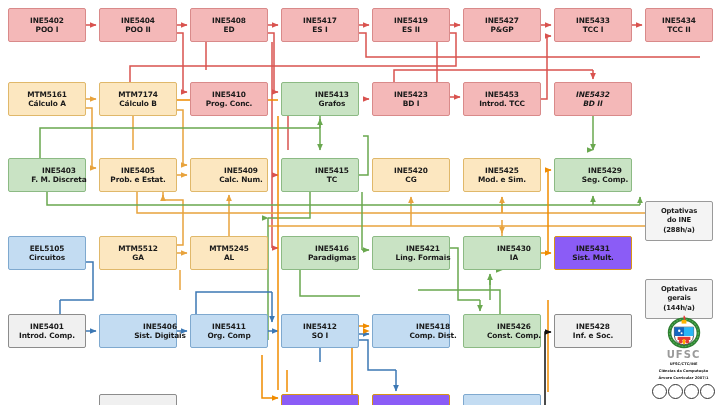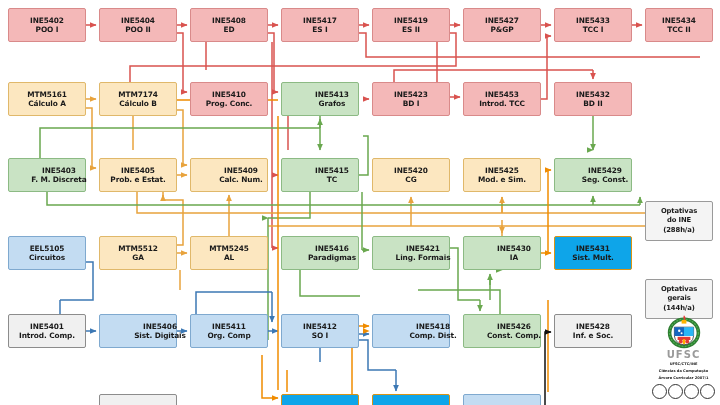--- a/index.html
+++ b/index.html
@@ -17,21 +17,21 @@
     font-size:7.4px;font-weight:bold;line-height:1.28;
     color:#1a1a1a;text-align:center;letter-spacing:-0.1px;
     z-index:5;
   }
   .node .l1{display:block;white-space:nowrap;}
   .node .l2{display:block;white-space:nowrap;}
   .c-red{background:#f4b8b8;border-color:#d98a8a;}
   .c-yellow{background:#fce7c0;border-color:#e0b86a;}
   .c-green{background:#c9e3c4;border-color:#8cba84;padding-left:24px;}
   .c-blue{background:#c3dcf2;border-color:#7fa9cf;}
-  .c-orange{background:#0ea5e9;border-color:#d99416;}
+  .c-orange{background:#8b5cf6;border-color:#d99416;}
   .c-grey{background:#f0f0f0;border-color:#8c8c8c;}
   .c-optativa{background:#f4f4f4;border-color:#9a9a9a;margin-top:46px;}
   .optativa{font-size:6.8px;line-height:1.35;}
   .logo{position:absolute;z-index:6;display:flex;flex-direction:column;align-items:center;}
   .crest{width:40px;height:40px;position:relative;}
   .ufsc-word{font-size:10px;font-weight:bold;color:#9a9a9a;letter-spacing:1px;line-height:1;margin-top:-2px;}
   .logo-cap{font-size:3.6px;font-weight:bold;color:#222;text-align:center;line-height:1.45;margin-top:2px;white-space:nowrap;}
   .cc{margin-top:2px;display:flex;gap:1px;}
   .cc span{width:13px;height:13px;border-radius:50%;border:1.4px solid #333;display:block;background:#fff;}
 </style>
@@ -287,21 +287,21 @@
         <span class="l2">Grafos</span>
       </div>
       <div class="node c-red" style="left: 372px; top: 82px; width: 78px; height: 34px;">
         <span class="l1">INE5423</span>
         <span class="l2">BD I</span>
       </div>
       <div class="node c-red" style="left: 463px; top: 82px; width: 78px; height: 34px;">
         <span class="l1">INE5453</span>
         <span class="l2">Introd. TCC</span>
       </div>
-      <div class="node c-red" style="left: 554px; top: 82px; width: 78px; height: 34px;">
+      <div class="node c-red" style="left: 554px; top: 82px; width: 78px; height: 34px; font-style: italic;">
         <span class="l1">INE5432</span>
         <span class="l2">BD II</span>
       </div>
       <div class="node c-green" style="left: 8px; top: 158px; width: 78px; height: 34px;">
         <span class="l1">INE5403</span>
         <span class="l2">F. M. Discreta</span>
       </div>
       <div class="node c-yellow" style="left: 99px; top: 158px; width: 78px; height: 34px;">
         <span class="l1">INE5405</span>
         <span class="l2">Prob. e Estat.</span>
@@ -317,21 +317,21 @@
       <div class="node c-yellow" style="left: 372px; top: 158px; width: 78px; height: 34px;">
         <span class="l1">INE5420</span>
         <span class="l2">CG</span>
       </div>
       <div class="node c-yellow" style="left: 463px; top: 158px; width: 78px; height: 34px;">
         <span class="l1">INE5425</span>
         <span class="l2">Mod. e Sim.</span>
       </div>
       <div class="node c-green" style="left: 554px; top: 158px; width: 78px; height: 34px;">
         <span class="l1">INE5429</span>
-        <span class="l2">Seg. Const.</span>
+        <span class="l2">Seg. Comp.</span>
       </div>
       <div class="node c-blue" style="left: 8px; top: 236px; width: 78px; height: 34px;">
         <span class="l1">EEL5105</span>
         <span class="l2">Circuitos</span>
       </div>
       <div class="node c-yellow" style="left: 99px; top: 236px; width: 78px; height: 34px;">
         <span class="l1">MTM5512</span>
         <span class="l2">GA</span>
       </div>
       <div class="node c-yellow" style="left: 190px; top: 236px; width: 78px; height: 34px;">

